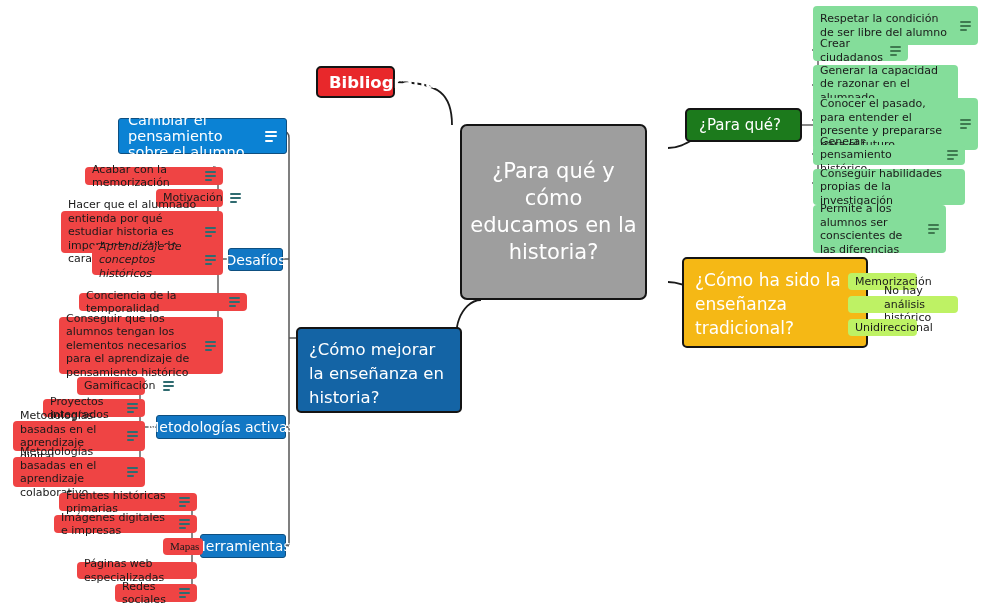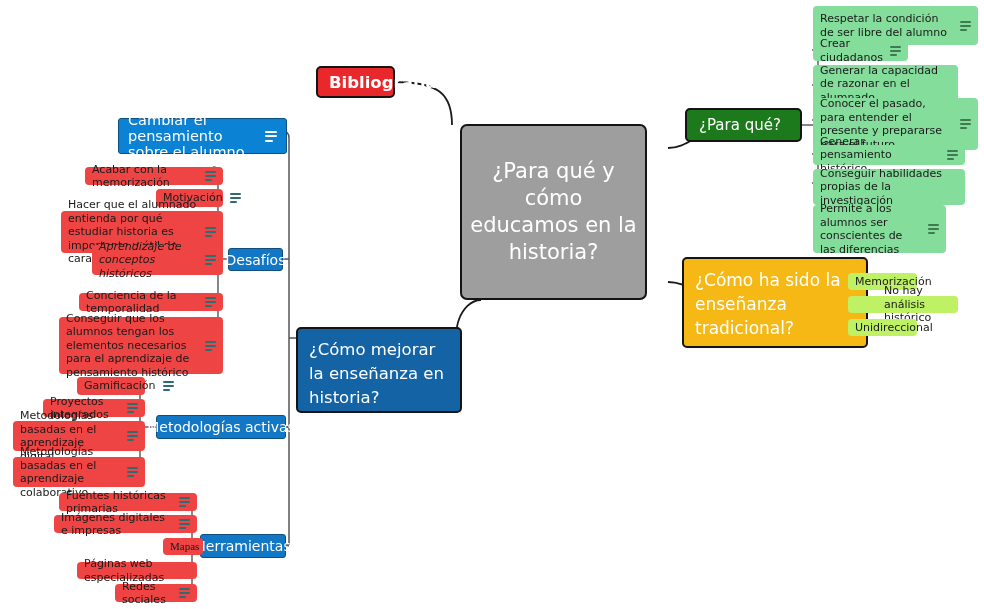--- a/index.html
+++ b/index.html
@@ -256,21 +256,21 @@
 
   <div class="node leaf leaf-blue" style="left:81px;top:245px;width:131px;height:30px;font-style:italic;">
     <span class="txt">Aprendizaje de conceptos históricos</span>
     <span class="ham dark">
         <i class="l1"></i>
         <i class="l2"></i>
         <i class="l3"></i>
       </span>
   </div>
 
-  <div class="node leaf leaf-blue" style="left:68px;top:293px;width:144px;height:18px;">
+  <div class="node leaf leaf-blue" style="left:68px;top:293px;width:168px;height:18px;">
     <span class="txt">Conciencia de la temporalidad</span>
     <span class="ham dark">
         <i class="l1"></i>
         <i class="l2"></i>
         <i class="l3"></i>
       </span>
   </div>
 
   <div class="node leaf leaf-blue" style="left:48px;top:317px;width:164px;height:57px;">
     <span class="txt">Conseguir que los alumnos tengan los elementos necesarios para el aprendizaje de pensamiento histórico</span>

